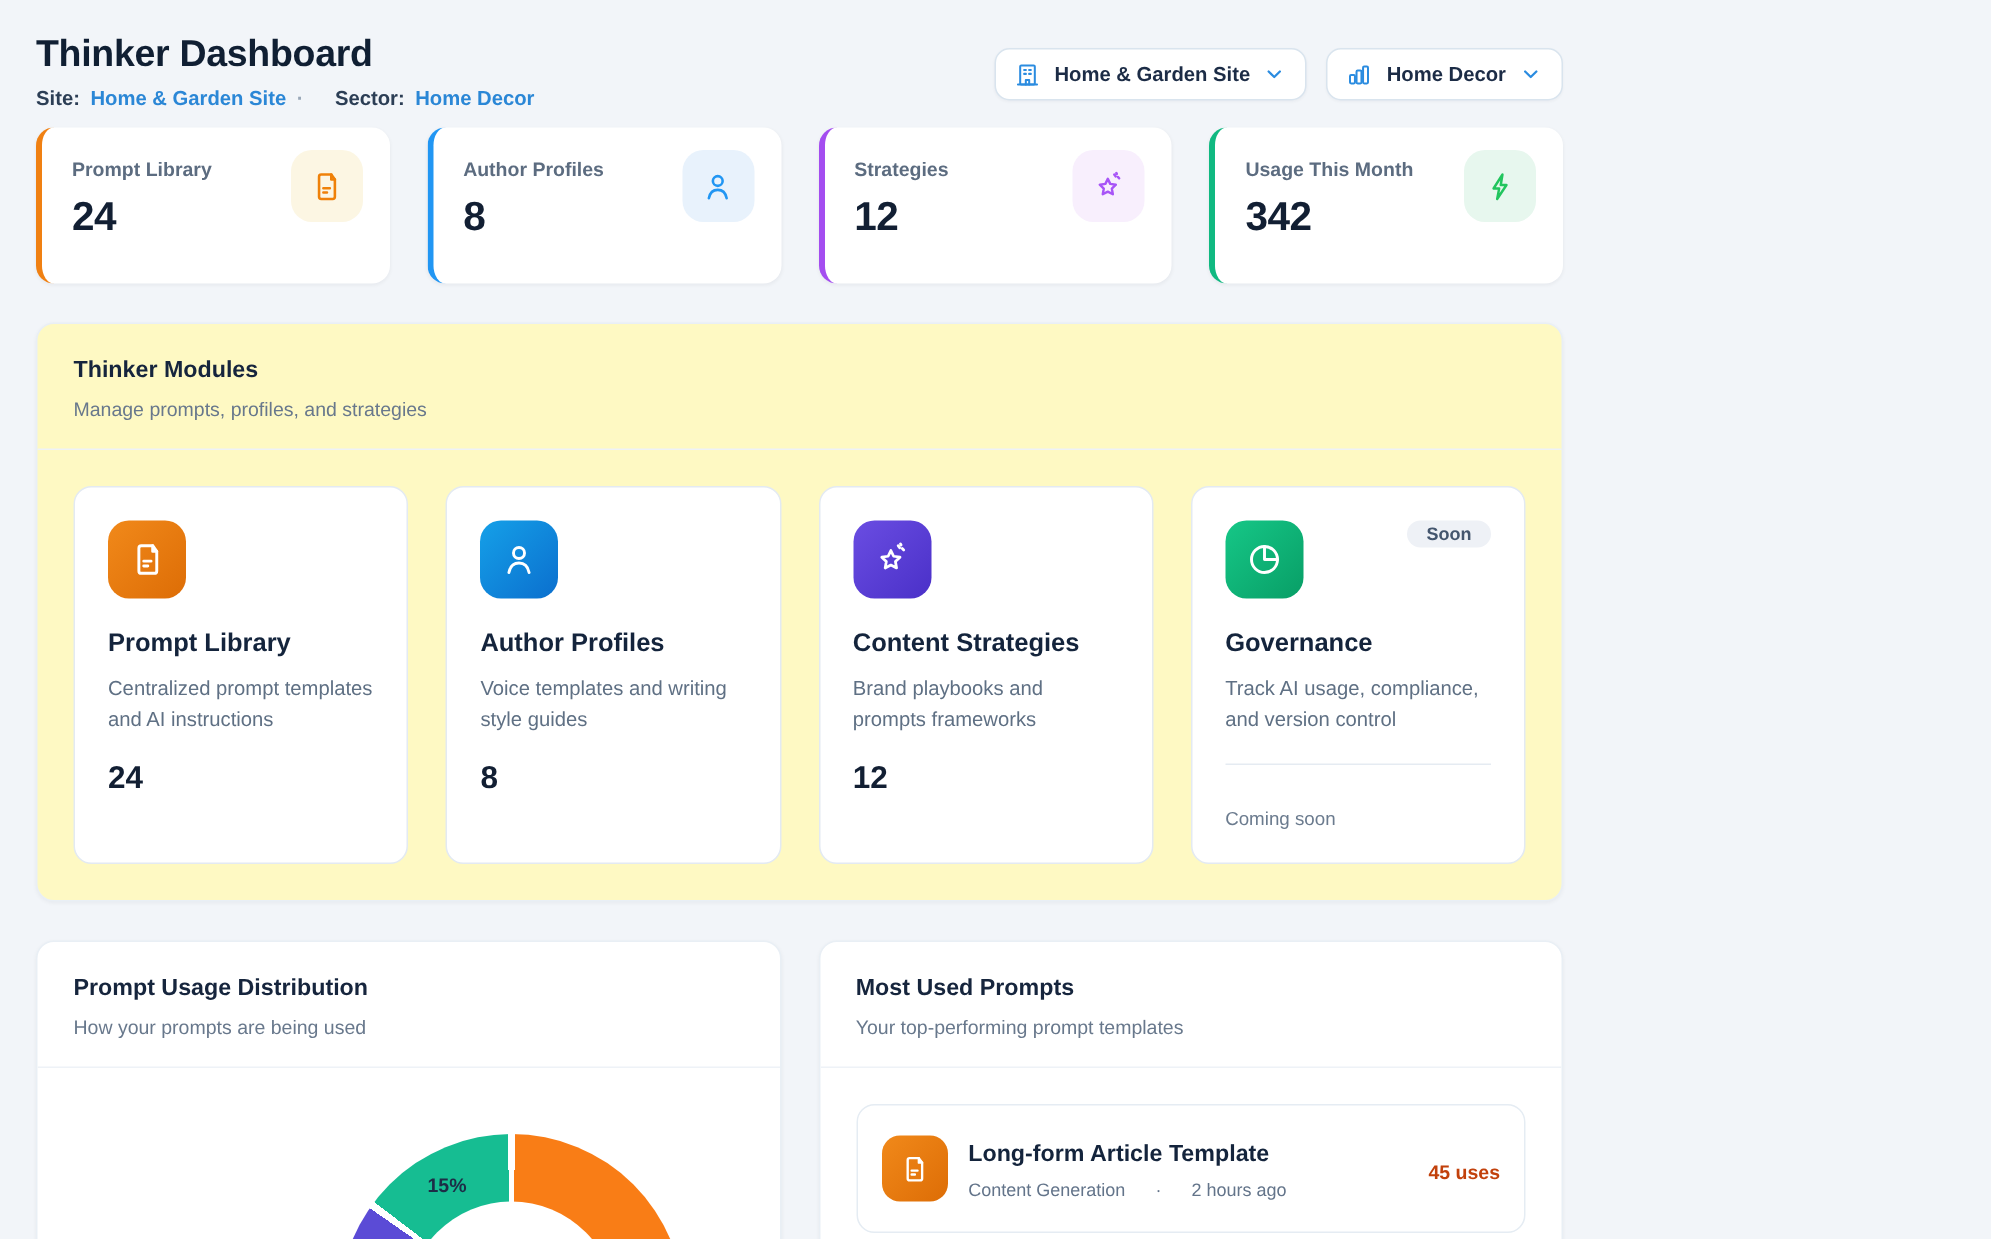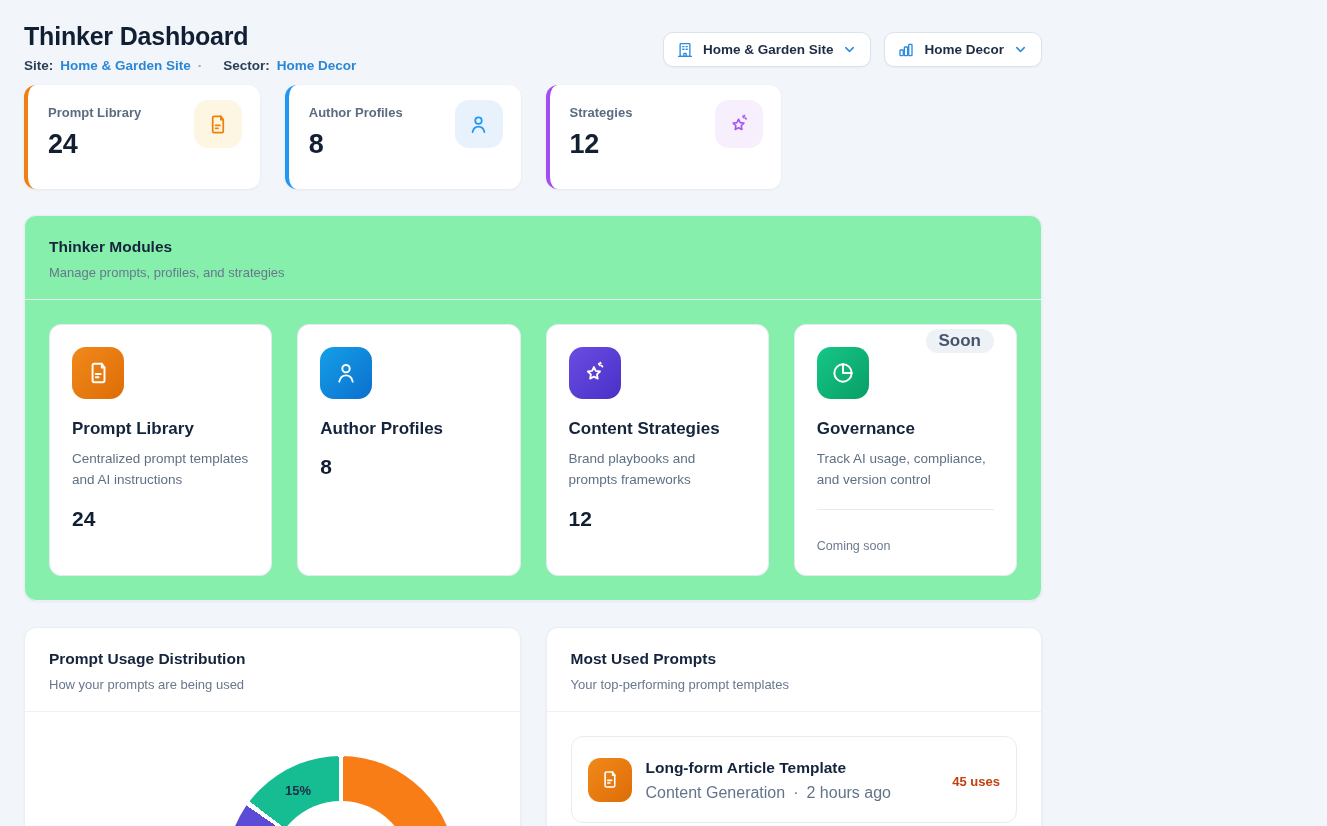--- a/index.html
+++ b/index.html
@@ -43,40 +43,40 @@
   .stat-label { font-size:13px; font-weight:600; color:#5c6c80; }
   .stat-value { margin-top:9px; font-size:27px; font-weight:800; color:#121f33; letter-spacing:-0.3px; }
   .stat-icon-box { position:absolute; top:15px; right:18px; width:48px; height:48px; border-radius:14px; display:flex; align-items:center; justify-content:center; }
   .bg-cream { background:#fcf6e3; color:#ef8109; }
   .bg-lightblue { background:#e8f2fc; color:#2196f3; }
   .bg-lavender { background:#f8effd; color:#a855f7; }
   .bg-mint { background:#e7f7ee; color:#22c55e; }
 
   
   .panel {
-    margin-top: 26px; background:#86efac; border:1px solid #e9eff5; border-radius:12px;
+    margin-top: 26px; background:#fef9c3; border:1px solid #e9eff5; border-radius:12px;
     box-shadow: 0 1px 3px rgba(16,24,40,.05); overflow:hidden;
   }
   .panel-header { padding: 22px 24px 19px; border-bottom:1px solid #eef2f7; }
   .panel-title { font-size:15.5px; font-weight:700; color:#16253d; }
   .panel-sub { margin-top:9px; font-size:13px; color:#68788c; }
   .modules-body { padding:24px; display:grid; grid-template-columns:repeat(4,1fr); gap:25px; }
   .module-card {
     position:relative; border:1px solid #e3eaf2; border-radius:12px;
     padding:22px; min-height:252px; background:#fff; cursor:pointer;
   }
   .tile { width:52px; height:52px; border-radius:14px; display:flex; align-items:center; justify-content:center; color:#fff; }
   .tile.orange { background:linear-gradient(135deg,#f1891a,#dd6d06); }
   .tile.blue   { background:linear-gradient(135deg,#15a0e8,#0b6fce); }
   .tile.purple { background:linear-gradient(135deg,#6a4de2,#4a30c8); }
   .tile.green  { background:linear-gradient(135deg,#16c787,#089e66); }
   .module-title { margin-top:20px; font-size:17px; font-weight:800; color:#14243c; }
   .module-desc { margin-top:10px; font-size:13.5px; line-height:1.55; color:#5f7084; max-width:230px; }
   .module-count { margin-top:16px; font-size:21px; font-weight:800; color:#121f33; }
-  .soon-badge { position:absolute; top:4px; right:22px; background:#eef1f6; color:#44566e; font-size:17px; font-weight:700; padding:2px 13px; border-radius:999px; }
+  .soon-badge { position:absolute; top:22px; right:22px; background:#eef1f6; color:#44566e; font-size:12px; font-weight:700; padding:2px 13px; border-radius:999px; }
   .module-divider { margin-top:18px; border:0; border-top:1px solid #e5ebf2; }
   .coming-soon { margin-top:29px; font-size:12.5px; color:#6b7b8e; }
 
   
   .bottom { margin-top:26px; display:grid; grid-template-columns:1fr 1fr; gap:25px; }
   .bottom-card { position:relative; background:#fff; border:1px solid #e9eff5; border-radius:12px 12px 0 0; box-shadow:0 1px 3px rgba(16,24,40,.05); height:300px; overflow:hidden; }
   .bottom-card .panel-header { border-bottom:1px solid #eef2f7; }
 
   
   .donut { position:absolute; top:128px; left:201px; width:230px; height:230px; border-radius:50%; background:#f97d16; }
@@ -85,21 +85,21 @@
 
   
   .prompt-list { padding:24px; }
   .prompt-item {
     display:flex; align-items:center; gap:14px;
     border:1px solid #e5ecf3; border-radius:12px; padding:20px 16px; cursor:pointer; background:#fff;
   }
   .prompt-icon { width:44px; height:44px; border-radius:12px; display:flex; align-items:center; justify-content:center; color:#fff; background:linear-gradient(135deg,#f1891a,#dd6d06); flex:none; }
   .prompt-body { flex:1; padding-top:2px; }
   .prompt-title { font-size:15.5px; font-weight:800; color:#14243c; }
-  .prompt-meta { margin-top:7px; font-size:16px; color:#63748a; display:flex; gap:8px; align-items:center; }
+  .prompt-meta { margin-top:7px; font-size:12px; color:#63748a; display:flex; gap:20px; align-items:center; }
   .prompt-uses { font-size:13px; font-weight:800; color:#c2410c; padding-top:4px; }
 </style>
 </head>
 <body>
 
 <div class="page">
 
   <div class="topbar">
     <div class="page-title">Thinker Dashboard</div>
     <div class="meta-row">
@@ -174,20 +174,29 @@
       <div class="stat-label">Strategies</div>
       <div class="stat-value">12</div>
       <div class="stat-icon-box bg-lavender">
         <svg width="23" height="23" viewBox="0 0 24 24" fill="none" stroke="currentColor" stroke-width="1.7" stroke-linecap="round" stroke-linejoin="round">
           <path d="M11 6.5l1.7 3.5 3.9.6-2.8 2.7.7 3.9-3.5-1.8-3.5 1.8.7-3.9L5.4 10.6l3.9-.6z"></path>
           <path d="M15.5 3.5l.9 1.3M18 5.2l.9.9M16.9 2.4l.4.7"></path>
         </svg>
       </div>
     </div>
 
+    <div class="stat-card a-green">
+      <div class="stat-label">Usage This Month</div>
+      <div class="stat-value">342</div>
+      <div class="stat-icon-box bg-mint">
+        <svg width="23" height="23" viewBox="0 0 24 24" fill="none" stroke="currentColor" stroke-width="1.7" stroke-linecap="round" stroke-linejoin="round">
+          <path d="M13.2 3.5L7 13.2h3.9l-1.4 7.3 6.5-9.7h-4z"></path>
+        </svg>
+      </div>
+    </div>
   </div>
 
   <div class="panel">
     <div class="panel-header">
       <div class="panel-title">Thinker Modules</div>
       <div class="panel-sub">Manage prompts, profiles, and strategies</div>
     </div>
     <div class="modules-body">
 
       <div class="module-card">
@@ -204,20 +213,21 @@
       </div>
 
       <div class="module-card">
         <div class="tile blue">
           <svg width="26" height="26" viewBox="0 0 24 24" fill="none" stroke="currentColor" stroke-width="1.8" stroke-linecap="round" stroke-linejoin="round">
             <circle cx="12" cy="8" r="3.4"></circle>
               <path d="M5.8 20c.8-4 3.3-5.8 6.2-5.8s5.4 1.8 6.2 5.8"></path>
           </svg>
         </div>
         <div class="module-title">Author Profiles</div>
+        <div class="module-desc">Voice templates and writing style guides</div>
         <div class="module-count">8</div>
       </div>
 
       <div class="module-card">
         <div class="tile purple">
           <svg width="26" height="26" viewBox="0 0 24 24" fill="none" stroke="currentColor" stroke-width="1.7" stroke-linecap="round" stroke-linejoin="round">
             <path d="M11 6.5l1.7 3.5 3.9.6-2.8 2.7.7 3.9-3.5-1.8-3.5 1.8.7-3.9L5.4 10.6l3.9-.6z"></path>
             <path d="M15.5 3.5l.9 1.3M18 5.2l.9.9M16.9 2.4l.4.7"></path>
           </svg>
         </div>

